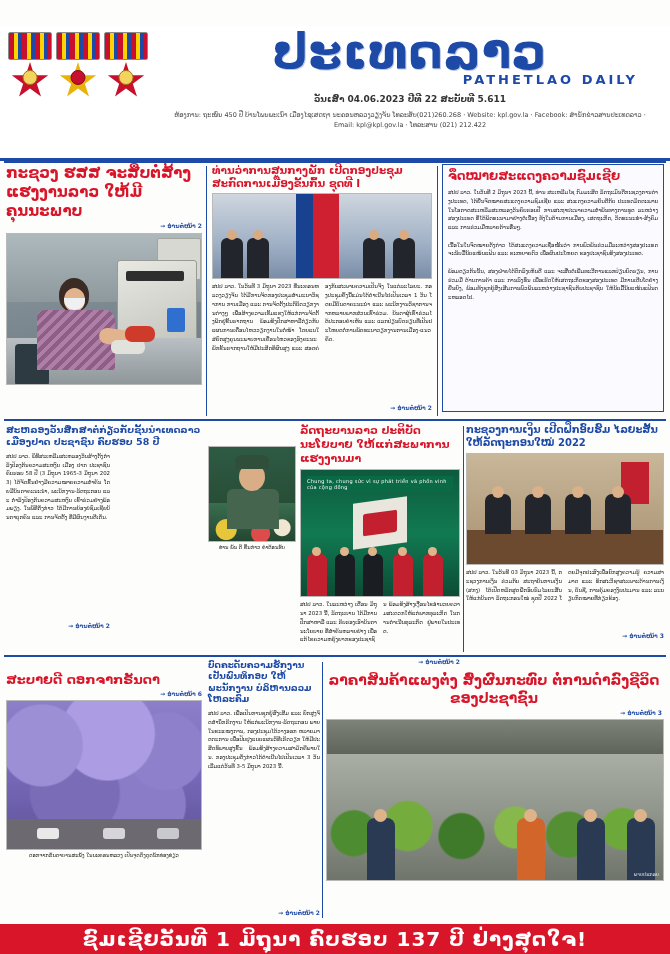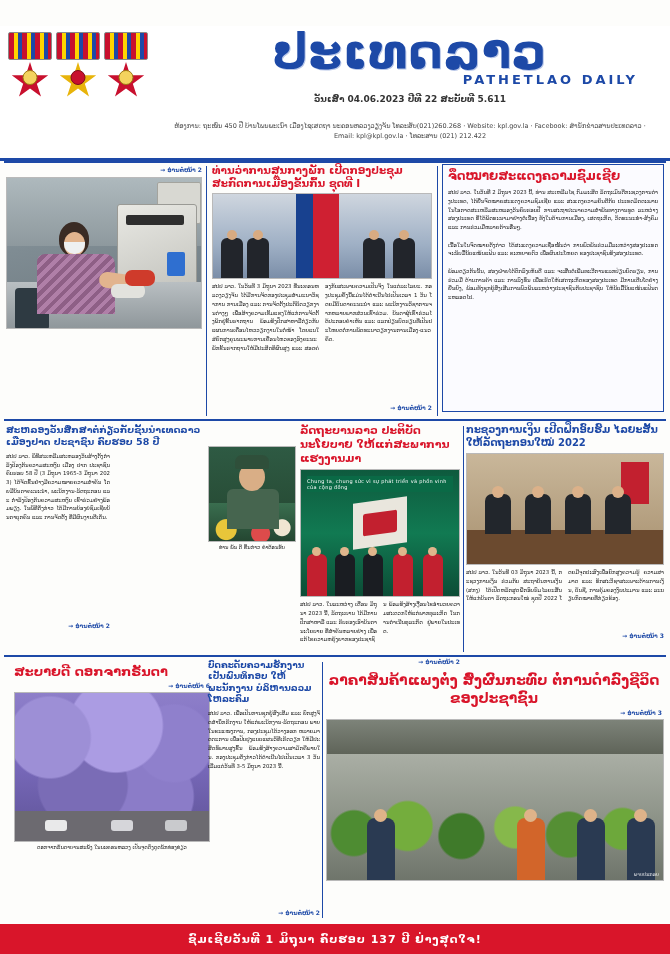--- a/index.html
+++ b/index.html
@@ -122,21 +122,21 @@
     font-size: 9px;
     color: #333;
     text-align: center;
     margin-top: 7px;
     font-weight: bold;
   }
   .address-line {
     font-size: 6.5px;
     color: #444;
     text-align: center;
-    margin-top: 18px;
+    margin-top: 7px;
     line-height: 1.5;
     padding: 0 10px;
   }
 
   
   .rule-h {
     position: absolute;
     background: #1d49a7;
     height: 2px;
   }
@@ -310,21 +310,21 @@
     width: 198px; height: 112px;
     background: linear-gradient(180deg,#c9b79a 0%,#a7906f 100%);
   }
   .mt-table { position:absolute; left:0; bottom:0; width:100%; height:34px; background:#6b4a2f; }
   .mt-person { position:absolute; bottom:30px; width:26px; height:40px; background:#22262c; border-radius:7px 7px 0 0; }
   .mt-head { position:absolute; width:12px; height:12px; border-radius:50%; background:#dcb189; }
   .mt-flag { position:absolute; right:14px; top:8px; width:28px; height:42px; background:#c2202f; }
 
   
   .sec3 { position: absolute; top: 660px; left: 0; width: 670px; height: 262px; }
-  .s3c1 { position: absolute; left: 6px; top: 4px; width: 196px; margin-left: 8px; }
+  .s3c1 { position: absolute; left: 6px; top: 12px; width: 196px; }
   .s3c2 { position: absolute; left: 208px; top: 0; width: 112px; }
   .s3c3 { position: absolute; left: 326px; top: 12px; width: 336px; }
 
   .jacaranda-photo {
     width: 196px; height: 150px;
     background: linear-gradient(180deg,#8e7fc9 0%,#7c6cc0 40%,#5e5396 100%);
   }
   .jp-trees {
     position:absolute; inset:0;
     background:
@@ -363,21 +363,21 @@
   .bottom-banner {
     position: absolute;
     bottom: 0; left: 0;
     width: 670px;
     height: 30px;
     background: #d9152a;
     color: #ffffff;
     display: flex;
     align-items: center;
     justify-content: center;
-    font-size: 11px;
+    font-size: 20px;
     font-weight: bold;
     letter-spacing: 1px;
     white-space: nowrap;
     overflow: hidden;
   }
 </style>
 </head>
 <body>
 
 <div class="page">
@@ -414,20 +414,21 @@
   <div class="rule-h" style="top:419px; left:4px; width:662px;"></div>
   <div class="rule-h" style="top:655px; left:4px; width:662px;"></div>
   <div class="rule-v" style="top:166px; left:206px; height:250px;"></div>
   <div class="rule-v" style="top:166px; left:437px; height:250px;"></div>
   <div class="rule-v" style="top:426px; left:463px; height:226px;"></div>
   <div class="rule-v" style="top:662px; left:322px; height:256px;"></div>
 
   <div class="sec1">
 
     <div class="s1c1">
+      <div class="headline h1-red">ກະຊວງ ຮສສ ຈະສືບຕໍ່ສ້າງແຮງງານລາວ ໃຫ້ມີຄຸນນະພາບ</div>
       <div class="cont-note">→ ອ່ານຕໍ່ໜ້າ 2</div>
       <div class="photo factory-photo" style="margin-top:4px;">
         <div class="f-wall"></div>
         <div class="f-machine2"></div>
         <div class="f-machine"></div>
         <div class="f-table"></div>
         <div class="f-chair"></div>
         <div class="f-person-head"></div>
         <div class="f-person-face"></div>
         <div class="f-mask"></div>

